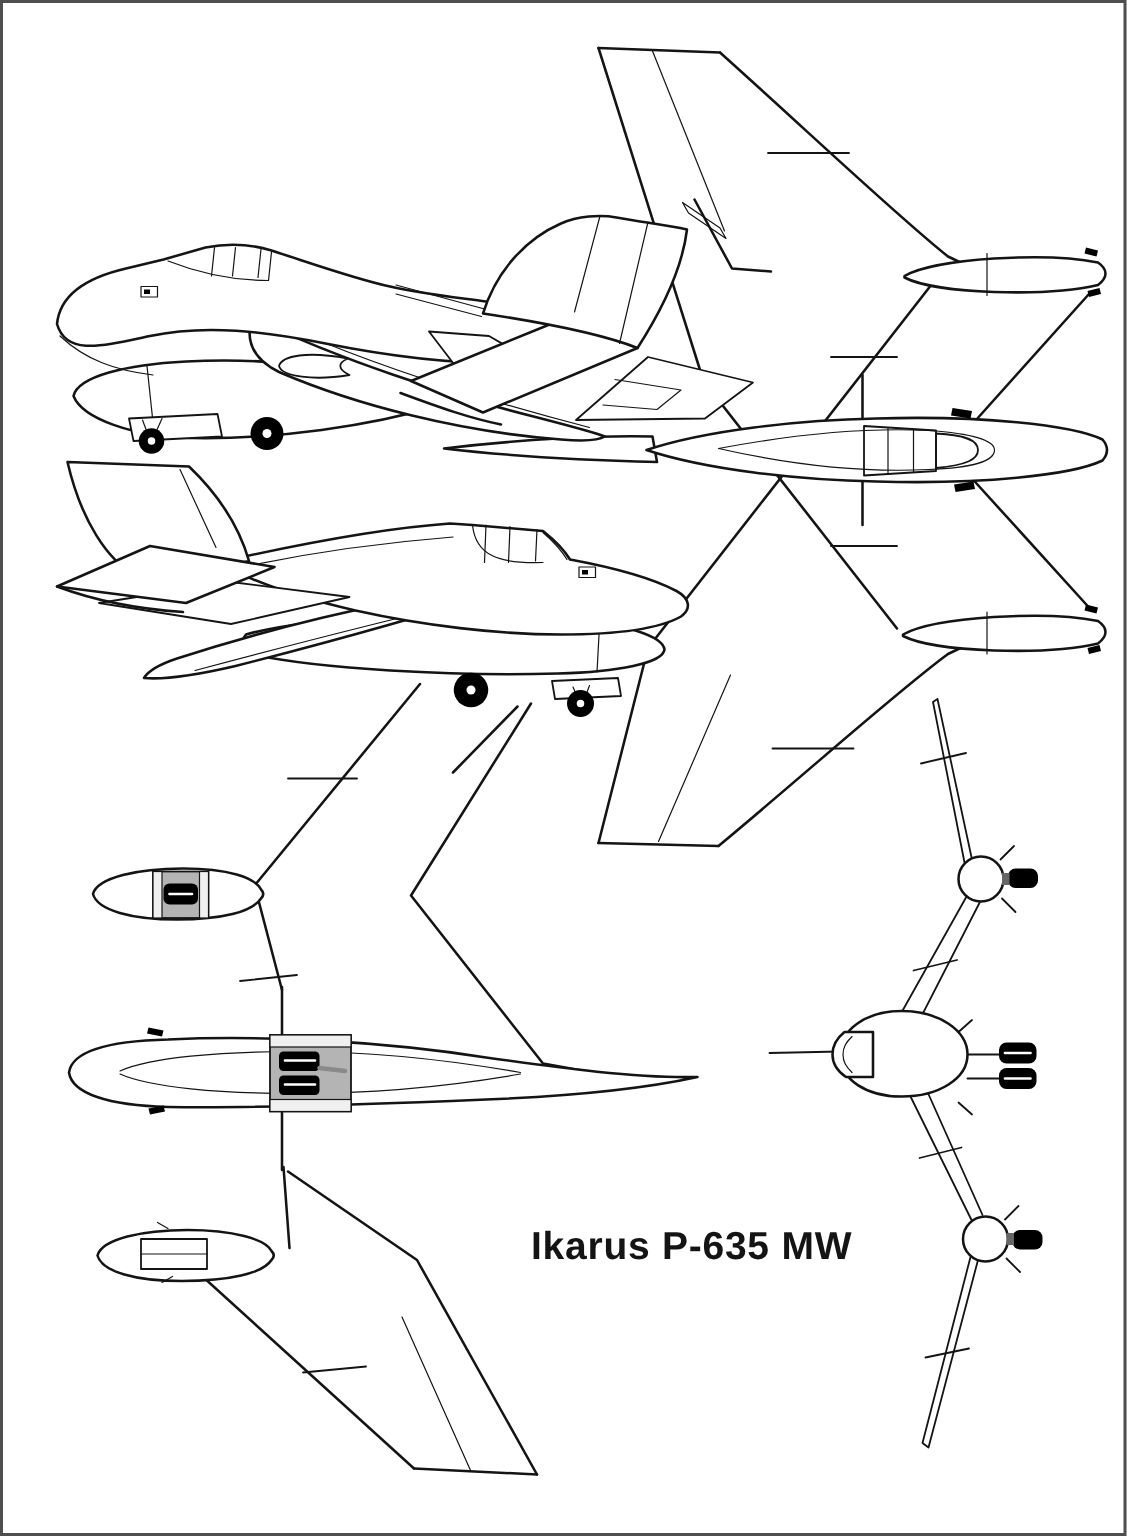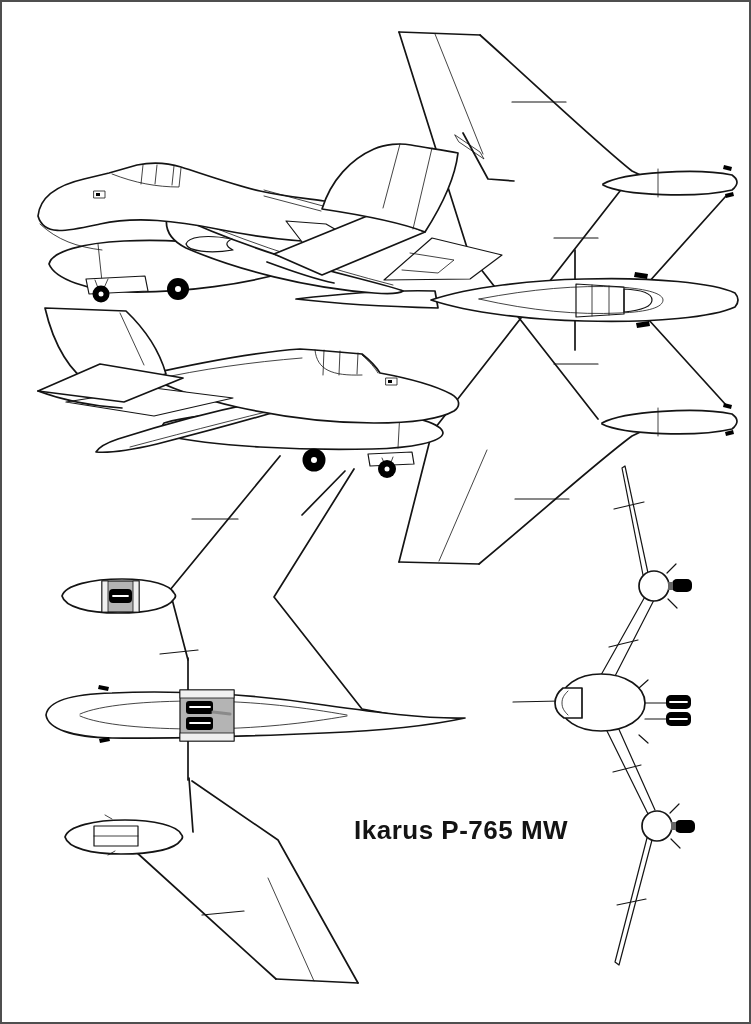--- a/index.html
+++ b/index.html
@@ -250,14 +250,14 @@
       <path class="h w" d="M561,686 C556,690 553,695 553,701 C553,707 556,712 562,716 L580,716 L580,686 Z"></path>
       <path class="t" d="M566,689 C562,693 560,696 560,701 C560,706 562,709 566,713"></path>
       <path class="m" d="M637,686 L646,678 M637,733 L646,741"></path>
       <rect class="blk" x="664" y="693" width="25" height="14" rx="5"></rect>
       <rect class="blk" x="664" y="710" width="25" height="14" rx="5"></rect>
       <path class="wht" d="M668,700 L685,700 M668,717 L685,717"></path>
     </g>
   </g>
 </svg>
 
-<div class="title">Ikarus P-765 MW</div>
+<div class="title">Ikarus P-635 MW</div>
 </div>
 
 </body></html>

